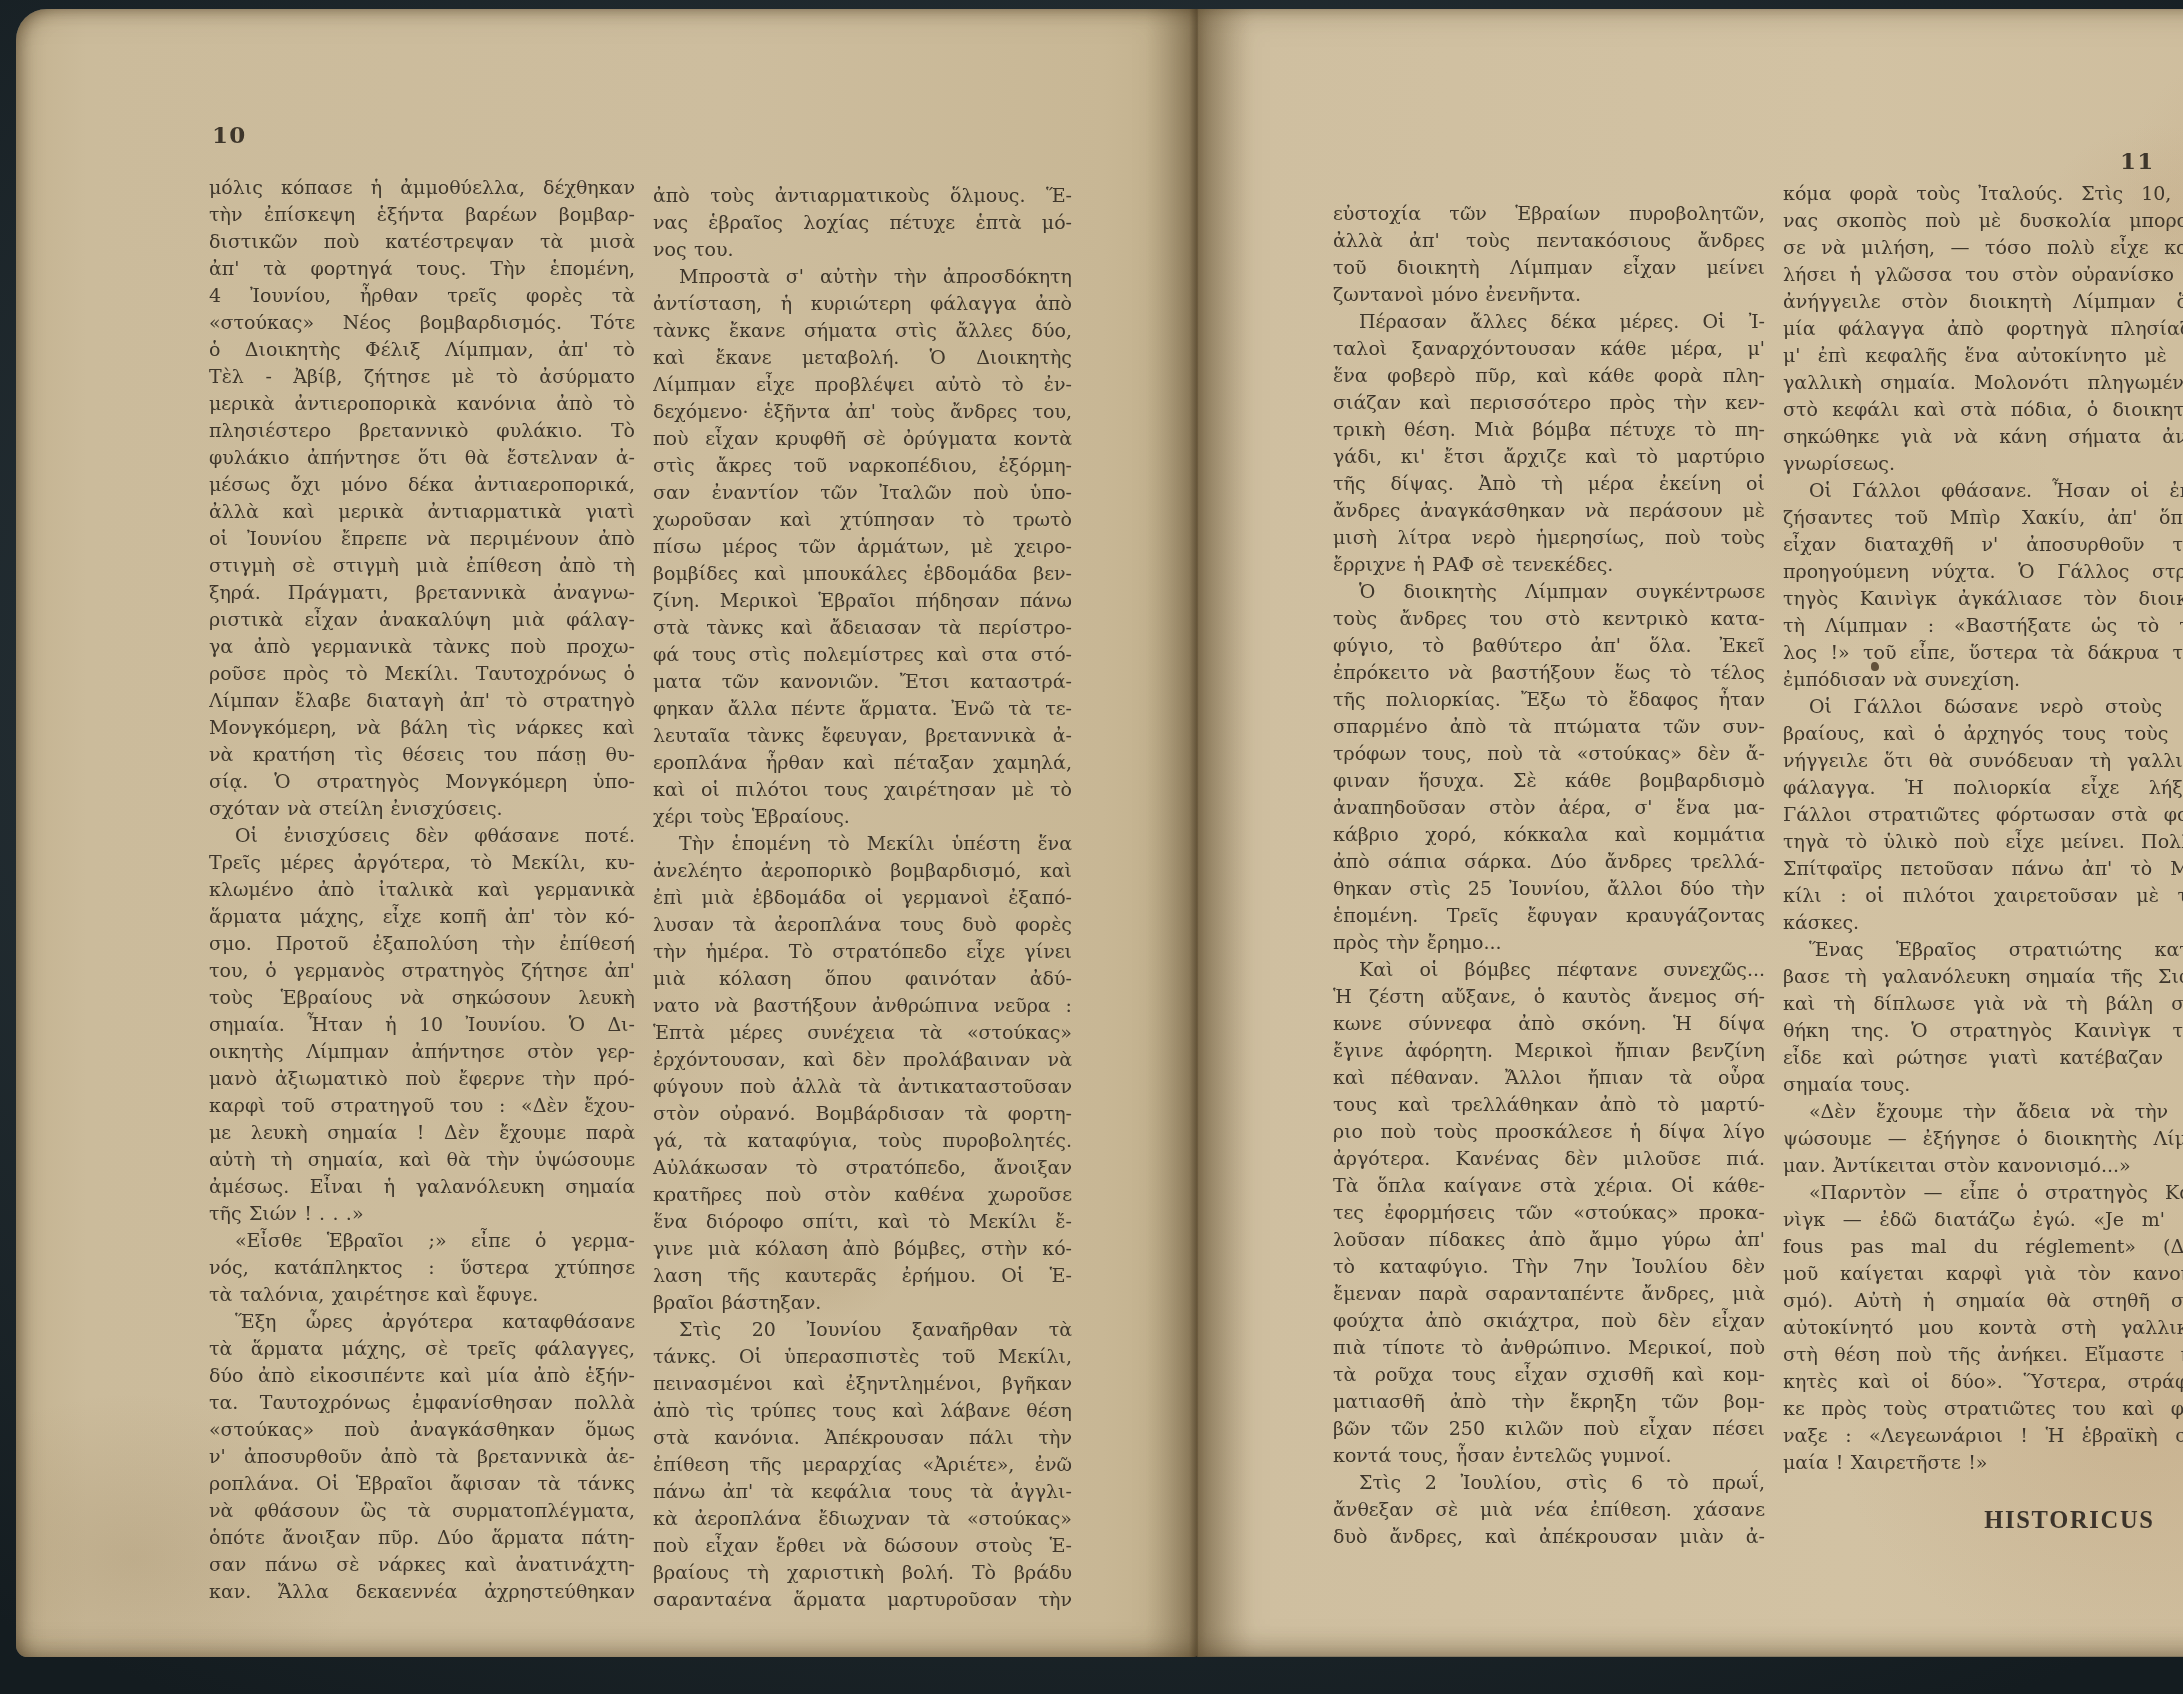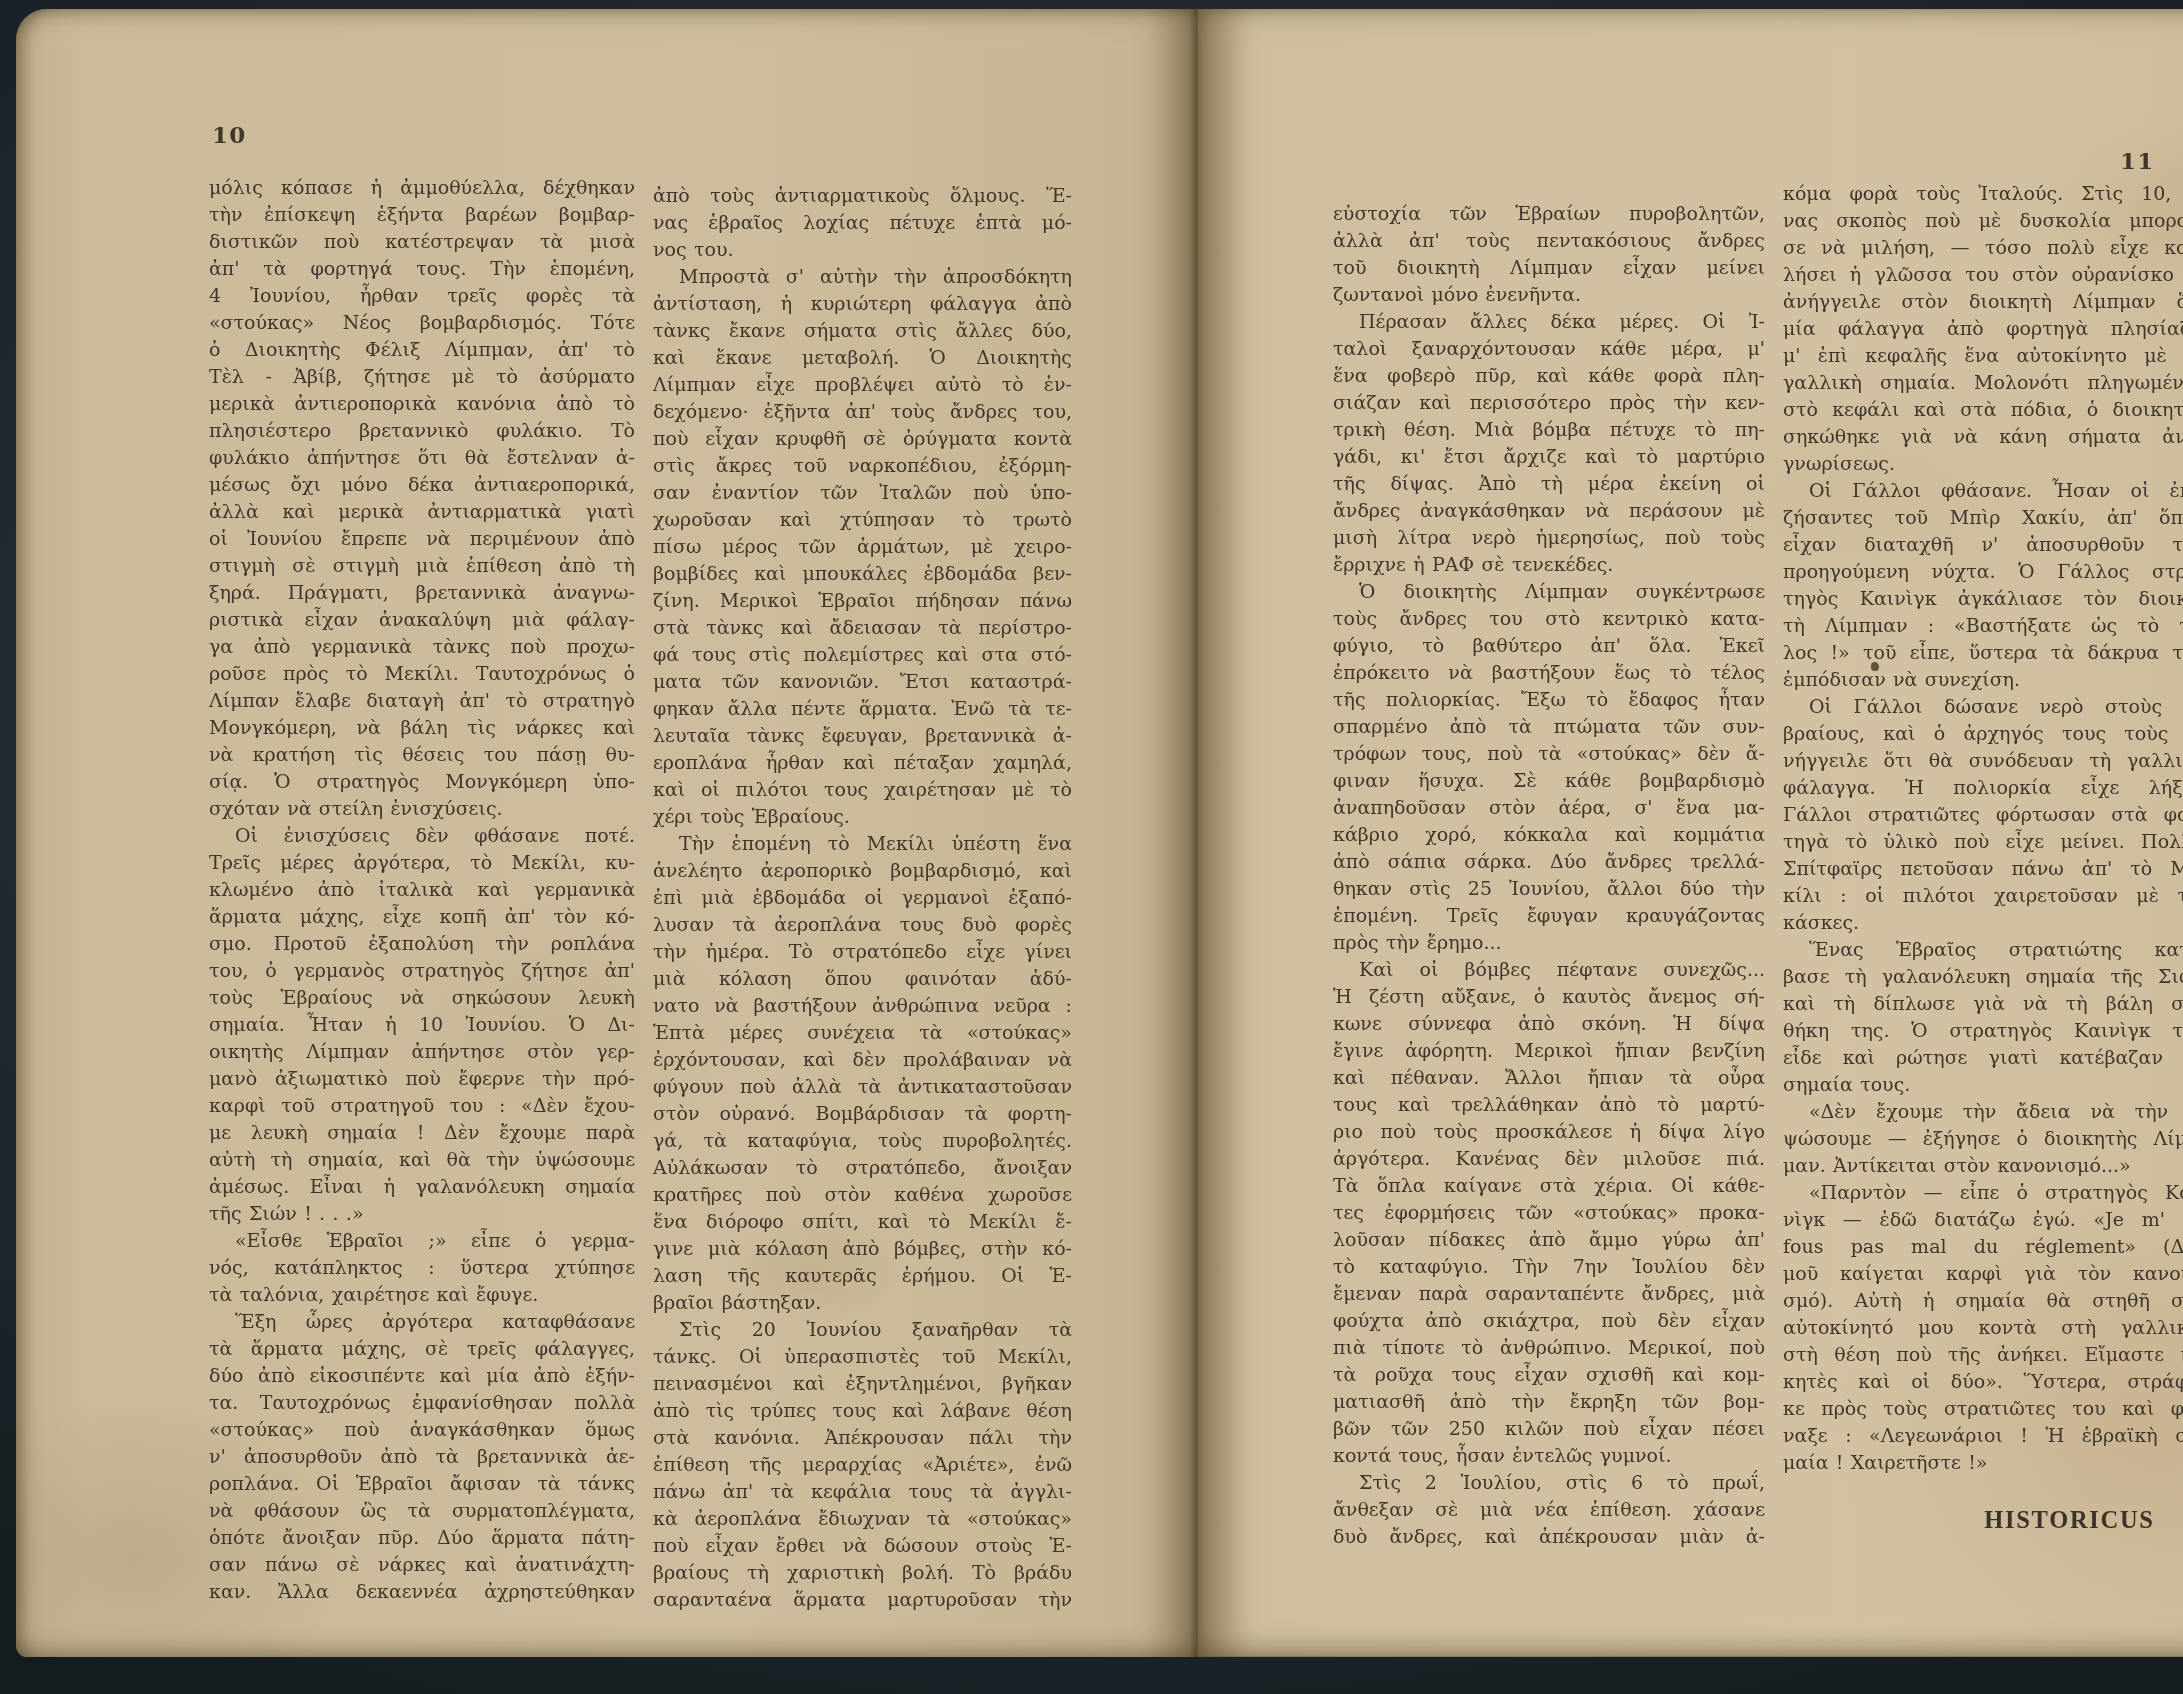--- a/index.html
+++ b/index.html
@@ -126,21 +126,21 @@
     <div class="line">ροῦσε πρὸς τὸ Μεκίλι. Ταυτοχρόνως ὁ</div>
     <div class="line">Λίμπαν ἔλαβε διαταγὴ ἀπ' τὸ στρατηγὸ</div>
     <div class="line">Μονγκόμερη, νὰ βάλη τὶς νάρκες καὶ</div>
     <div class="line">νὰ κρατήση τὶς θέσεις του πάσῃ θυ-</div>
     <div class="line">σίᾳ. Ὁ στρατηγὸς Μονγκόμερη ὑπο-</div>
     <div class="line end">σχόταν νὰ στείλη ἐνισχύσεις.</div>
     <div class="line indent">Οἱ ἐνισχύσεις δὲν φθάσανε ποτέ.</div>
     <div class="line">Τρεῖς μέρες ἀργότερα, τὸ Μεκίλι, κυ-</div>
     <div class="line">κλωμένο ἀπὸ ἰταλικὰ καὶ γερμανικὰ</div>
     <div class="line">ἅρματα μάχης, εἶχε κοπῆ ἀπ' τὸν κό-</div>
-    <div class="line">σμο. Προτοῦ ἐξαπολύση τὴν ροπλάνα</div>
+    <div class="line">σμο. Προτοῦ ἐξαπολύση τὴν ἐπίθεσή</div>
     <div class="line">του, ὁ γερμανὸς στρατηγὸς ζήτησε ἀπ'</div>
     <div class="line">τοὺς Ἑβραίους νὰ σηκώσουν λευκὴ</div>
     <div class="line">σημαία. Ἦταν ἡ 10 Ἰουνίου. Ὁ Δι-</div>
     <div class="line">οικητὴς Λίμπμαν ἀπήντησε στὸν γερ-</div>
     <div class="line">μανὸ ἀξιωματικὸ ποὺ ἔφερνε τὴν πρό-</div>
     <div class="line">καρφὶ τοῦ στρατηγοῦ του : «Δὲν ἔχου-</div>
     <div class="line">με λευκὴ σημαία ! Δὲν ἔχουμε παρὰ</div>
     <div class="line">αὐτὴ τὴ σημαία, καὶ θὰ τὴν ὑψώσουμε</div>
     <div class="line">ἀμέσως. Εἶναι ἡ γαλανόλευκη σημαία</div>
     <div class="line end">τῆς Σιών ! . . .»</div>

